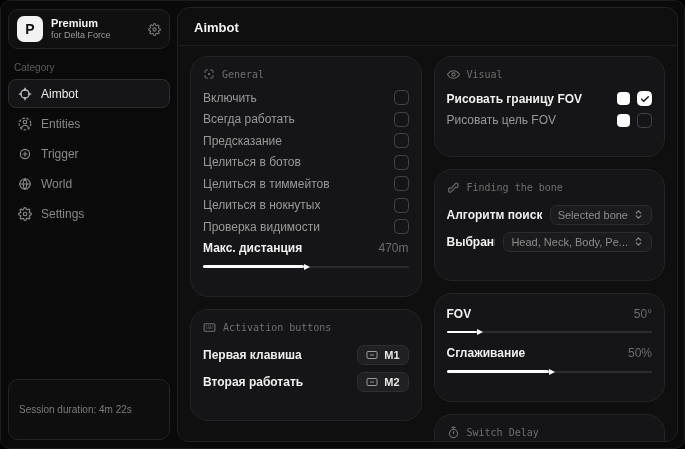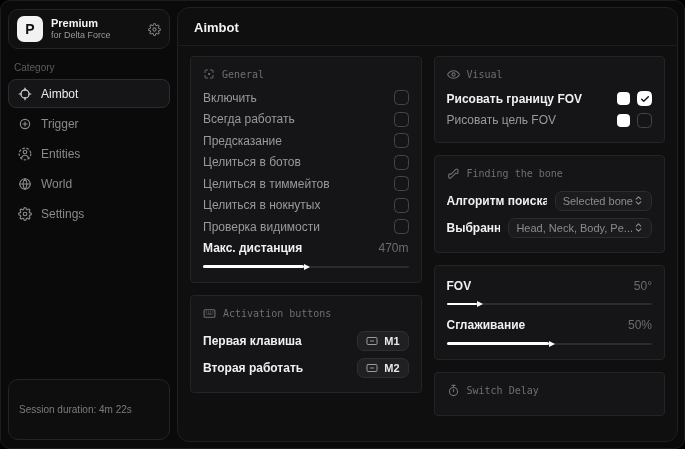--- a/index.html
+++ b/index.html
@@ -22,21 +22,21 @@
   .nav-item.active .icon{color:#d8d8d8;}
   .sidebar-spacer{flex:1;}
   .session{border:1px solid #242426;border-radius:10px;padding:24px 10px;color:#7b7b7b;font-size:10px;background:#0e0e0f;}
 
   
   .main{flex:1;margin:6px 6px 6px 0;background:#0f0f10;border:1px solid #202023;border-radius:12px;display:flex;flex-direction:column;overflow:hidden;}
   .main-header{padding:12px 16px 10px 16px;color:#f2f2f2;font-size:13px;font-weight:bold;border-bottom:1px solid #1d1d20;}
   .content{display:flex;gap:12px;padding:10px 12px;flex:1;overflow:hidden;}
   .col{flex:1;display:flex;flex-direction:column;gap:12px;min-width:0;}
 
-  .panel{background:#151517;border:1px solid #242427;border-radius:4px;padding:9px 12px 11px 12px;}
+  .panel{background:#151517;border:1px solid #242427;border-radius:18px;padding:9px 12px 25px 12px;}
   .panel-header{display:flex;align-items:center;gap:7px;color:#6f6f6f;font-family:"DejaVu Sans Mono",monospace;font-size:10px;margin:2px 0 7px 0;}
   .panel-header .icon{display:flex;color:#6f6f6f;}
 
   .row{display:flex;align-items:center;justify-content:space-between;height:21.5px;gap:8px;}
   .row.tall{height:27px;}
   .label{color:#999;font-size:12px;white-space:nowrap;overflow:hidden;}
   .label.strong{color:#f0f0f0;font-weight:bold;}
   .value{color:#6d6d6d;font-size:12px;flex-shrink:0;white-space:nowrap;}
   .right-group{display:flex;align-items:center;gap:7px;flex-shrink:0;}
 
@@ -47,21 +47,21 @@
   .swatch{width:13px;height:13px;border-radius:4px;background:#fff;flex-shrink:0;cursor:pointer;}
 
   .slider{position:relative;height:9px;margin-top:3px;cursor:pointer;}
   .slider-track{position:absolute;left:0;right:0;top:50%;height:2px;margin-top:-1px;background:#2c2c2e;border-radius:2px;}
   .slider-fill{position:absolute;left:0;top:50%;height:2.5px;margin-top:-1.25px;background:#fff;border-radius:2px;}
   .slider-fill::after{content:'';position:absolute;right:-6px;top:50%;transform:translateY(-50%);border-left:6px solid #fff;border-top:3.5px solid transparent;border-bottom:3.5px solid transparent;}
 
   .key-chip{display:flex;align-items:center;gap:6px;background:#202022;border:1px solid #2f2f32;border-radius:7px;padding:3px 8px;color:#e8e8e8;font-size:11px;font-weight:bold;cursor:pointer;flex-shrink:0;}
   .key-chip .icon{display:flex;color:#9a9a9a;}
 
-  .dropdown{display:flex;align-items:center;background:#1b1b1d;border:1px solid #2c2c2f;border-radius:7px;padding:3px 7px;color:#8c8c8c;font-size:11px;cursor:pointer;flex-shrink:0;max-width:160px;}
+  .dropdown{display:flex;align-items:center;gap:5px;background:#1b1b1d;border:1px solid #2c2c2f;border-radius:7px;padding:3px 7px;color:#8c8c8c;font-size:11px;cursor:pointer;flex-shrink:0;max-width:160px;}
   .dropdown .dd-text{white-space:nowrap;overflow:hidden;}
   .dropdown .icon{display:flex;color:#8c8c8c;flex-shrink:0;}
 
   svg{stroke-linecap:round;stroke-linejoin:round;}
 </style>
 </head>
 <body>
 
 <div class="app">
 
@@ -91,36 +91,36 @@
               <line x1="12" y1="18" x2="12" y2="22"></line>
               <line x1="2" y1="12" x2="6" y2="12"></line>
               <line x1="18" y1="12" x2="22" y2="12"></line>
             </svg>
         </span>
         <span>Aimbot</span>
       </div>
       <div class="nav-item">
         <span class="icon">
           <svg width="14" height="14" viewBox="0 0 24 24" fill="none" stroke="currentColor" stroke-width="2">
+              <circle cx="12" cy="8.5" r="3"></circle>
+              <path d="M6 19c1.2-3.2 3.4-4.8 6-4.8s4.8 1.6 6 4.8"></path>
+              <circle cx="12" cy="12" r="10" stroke-dasharray="3 4"></circle>
+            </svg>
+        </span>
+        <span>Entities</span>
+      </div>
+      <div class="nav-item">
+        <span class="icon">
+          <svg width="14" height="14" viewBox="0 0 24 24" fill="none" stroke="currentColor" stroke-width="2">
               <circle cx="12" cy="12" r="8"></circle>
               <line x1="12" y1="8.5" x2="12" y2="15.5"></line>
               <line x1="8.5" y1="12" x2="15.5" y2="12"></line>
             </svg>
         </span>
         <span>Trigger</span>
-      </div>
-      <div class="nav-item">
-        <span class="icon">
-          <svg width="14" height="14" viewBox="0 0 24 24" fill="none" stroke="currentColor" stroke-width="2">
-              <circle cx="12" cy="8.5" r="3"></circle>
-              <path d="M6 19c1.2-3.2 3.4-4.8 6-4.8s4.8 1.6 6 4.8"></path>
-              <circle cx="12" cy="12" r="10" stroke-dasharray="3 4"></circle>
-            </svg>
-        </span>
-        <span>Entities</span>
       </div>
       <div class="nav-item">
         <span class="icon">
           <svg width="14" height="14" viewBox="0 0 24 24" fill="none" stroke="currentColor" stroke-width="2">
               <circle cx="12" cy="12" r="9"></circle>
               <path d="M3 12h18"></path>
               <path d="M12 3a14 14 0 0 1 0 18a14 14 0 0 1 0-18z"></path>
             </svg>
         </span>
         <span>World</span>

